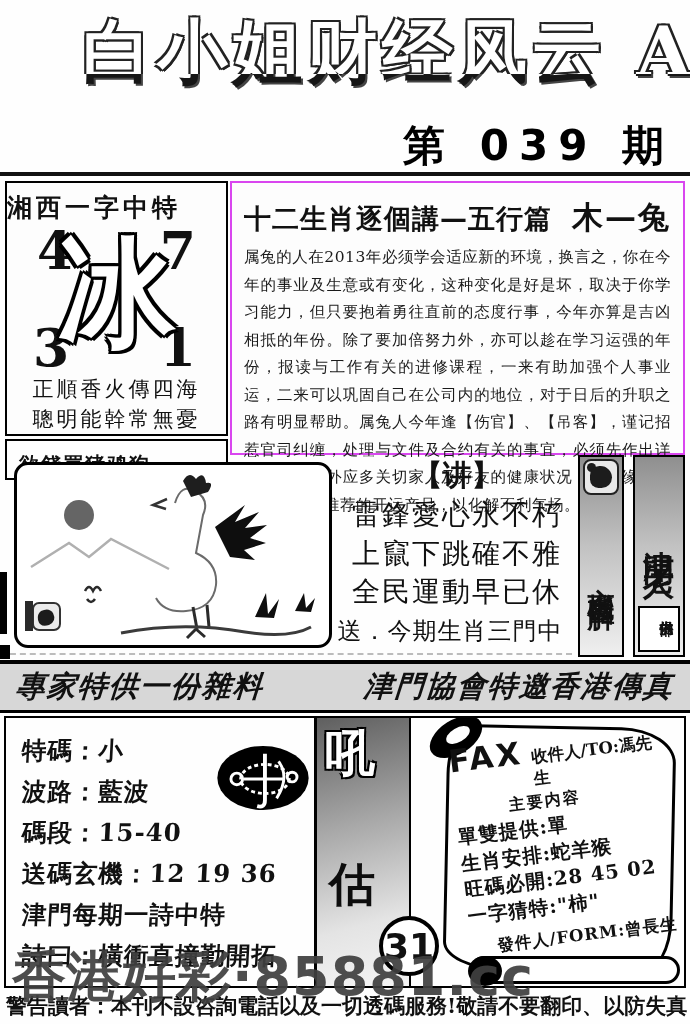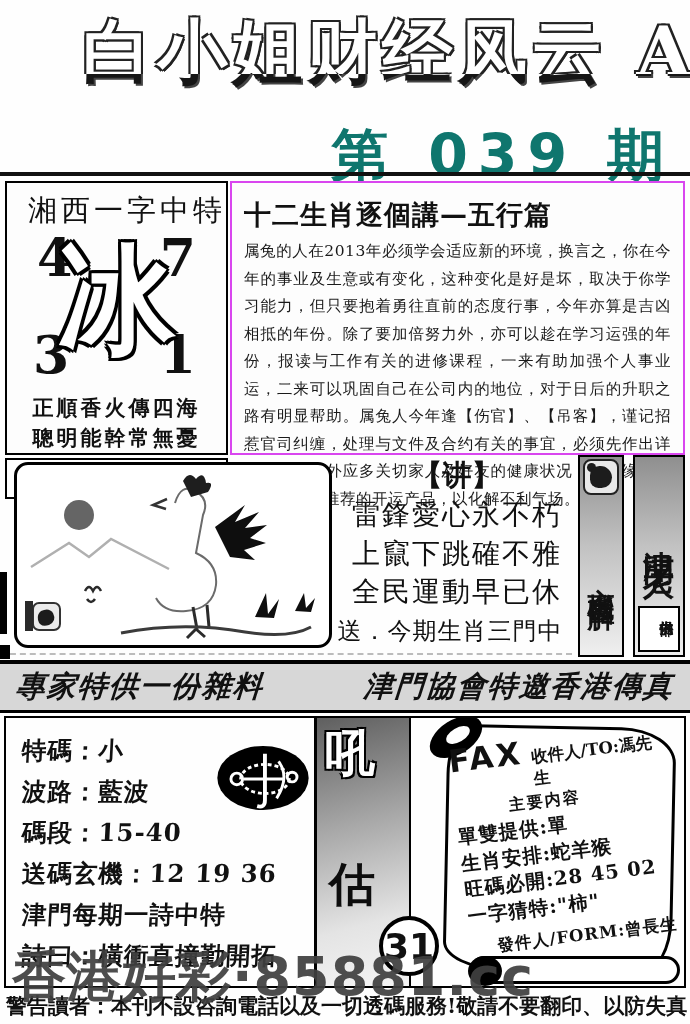--- a/index.html
+++ b/index.html
@@ -5,35 +5,35 @@
   * { margin:0; padding:0; box-sizing:border-box; }
   body { background:#888; font-family:"DejaVu Serif","Liberation Serif",serif; }
   .page { position:relative; width:690px; height:1024px; background:#fefefe; overflow:hidden; margin:0 auto; color:#111; }
 
   
   .masthead { position:absolute; top:6px; left:0; width:100%; height:130px; text-align:center;margin-left:44px; }
   .mast-layer { position:absolute; top:0; left:0; width:100%; font-weight:bold; font-size:70px; letter-spacing:5px; white-space:nowrap; }
   .mast-base { color:#161616; text-shadow:2px 2px 0 #444; }
   .mast-top { height:52%; overflow:hidden; color:#fff;
     text-shadow:-2px -2px 0 #222, 2px -2px 0 #222, -2px 2px 0 #222, 2px 2px 0 #222, 0 2px 0 #222, 2px 0 0 #222; }
-  .issue { position:absolute; top:118px; right:16px; font-size:57px; font-weight:bold; letter-spacing:10px; color:#0f766e; }
+  .issue { position:absolute; top:118px; right:16px; font-size:42px; font-weight:bold; letter-spacing:10px; color:#000000; }
   .top-rule { position:absolute; top:172px; left:0; width:100%; height:4px; background:#111; }
 
   
   .main-row { position:absolute; top:181px; left:5px; width:680px; height:274px; display:flex; }
   .col-left { width:223px; display:flex; flex-direction:column; margin-right:2px; }
   .hunan-box { border:2px solid #000; flex:1; padding-top:8px; background:#fdfdfd; }
-  .hunan-title { text-align:right; font-size:29px; font-weight:normal; letter-spacing:4px; }
+  .hunan-title { text-align:left; font-size:25px; font-weight:bold; letter-spacing:4px; }
   .num-area { position:relative; height:144px; margin-top:2px; }
   .corner-num { position:absolute; font-size:52px; font-weight:bold; font-family:"DejaVu Serif",serif; }
   .n-tl { top:-6px; left:30px; } .n-tr { top:-6px; right:30px; }
   .n-bl { bottom:-8px; left:26px; } .n-br { bottom:-8px; right:30px; }
   .big-char { position:absolute; top:50%; left:50%; transform:translate(-50%,-52%); font-size:118px; font-weight:bold; color:#fff;
     text-shadow:-3px -3px 0 #000, 3px -3px 0 #000, -3px 3px 0 #000, 3px 3px 0 #000, 0 3px 0 #000, 3px 0 0 #000, 0 -3px 0 #000, -3px 0 0 #000; }
-  .verse { text-align:center; margin-top:16px; font-size:21px; font-weight:bold; letter-spacing:3px; line-height:30px; }
+  .verse { text-align:center; margin-top:4px; font-size:21px; font-weight:normal; letter-spacing:3px; line-height:30px; }
   .wish-box { border:2px solid #000; margin-top:3px; height:46px; padding:10px 0 0 12px; font-size:20px; font-weight:bold; letter-spacing:2px; }
 
   .zodiac-box { flex:1; border:2px solid #d946ef; padding:14px 12px 0 12px; background:#fdfdfd; }
   .zodiac-head { display:flex; justify-content:space-between; align-items:baseline; }
   .zodiac-title { font-size:27px; font-weight:bold; letter-spacing:1px; }
   .zodiac-tag { font-size:31px; font-weight:900; letter-spacing:2px; }
   .zodiac-text { margin-top:5px; font-size:15.5px; line-height:27.5px; text-align:justify; color:#1a1a1a; letter-spacing:.5px; }
 
   
   .art-box { position:absolute; top:462px; left:14px; width:318px; height:186px; border:3px solid #000; border-radius:14px; background:#fff; overflow:hidden; }
@@ -129,20 +129,21 @@
           <div>正順香火傳四海</div>
           <div>聰明能幹常無憂</div>
         </div>
       </div>
       <div class="wish-box">欲錢買猪鸡狗</div>
     </div>
 
     <div class="zodiac-box">
       <div class="zodiac-head">
         <span class="zodiac-title">十二生肖逐個講—五行篇</span>
+        <span class="zodiac-tag">木—兔</span>
       </div>
       <div class="zodiac-text">属兔的人在2013年必须学会适应新的环境，换言之，你在今年的事业及生意或有变化，这种变化是好是坏，取决于你学习能力，但只要抱着勇往直前的态度行事，今年亦算是吉凶相抵的年份。除了要加倍努力外，亦可以趁在学习运强的年份，报读与工作有关的进修课程，一来有助加强个人事业运，二来可以巩固自己在公司内的地位，对于日后的升职之路有明显帮助。属兔人今年逢【伤官】、【吊客】，谨记招惹官司纠缠，处理与文件及合约有关的事宜，必须先作出详细预判。另外应多关切家人及好友的健康状况！可随缘请购卜易居网站推荐的开运产品，以化解不利气场。</div>
     </div>
   </div>
 
   <div class="art-box">
     <svg width="312" height="180" viewBox="0 0 312 180">
       <circle cx="62" cy="50" r="15" fill="#4a4a4a" opacity="0.85"></circle>
       <path d="M14,102 L52,78 L72,92 L94,74 L152,104" stroke="#b0b0b0" stroke-width="2.5" fill="none"></path>
       <path d="M198,62 l30,-22 -10,17 24,-10 -14,16 22,-3 -17,13 16,5 -22,7 11,10 -25,-3 z" fill="#0e0e0e"></path>

